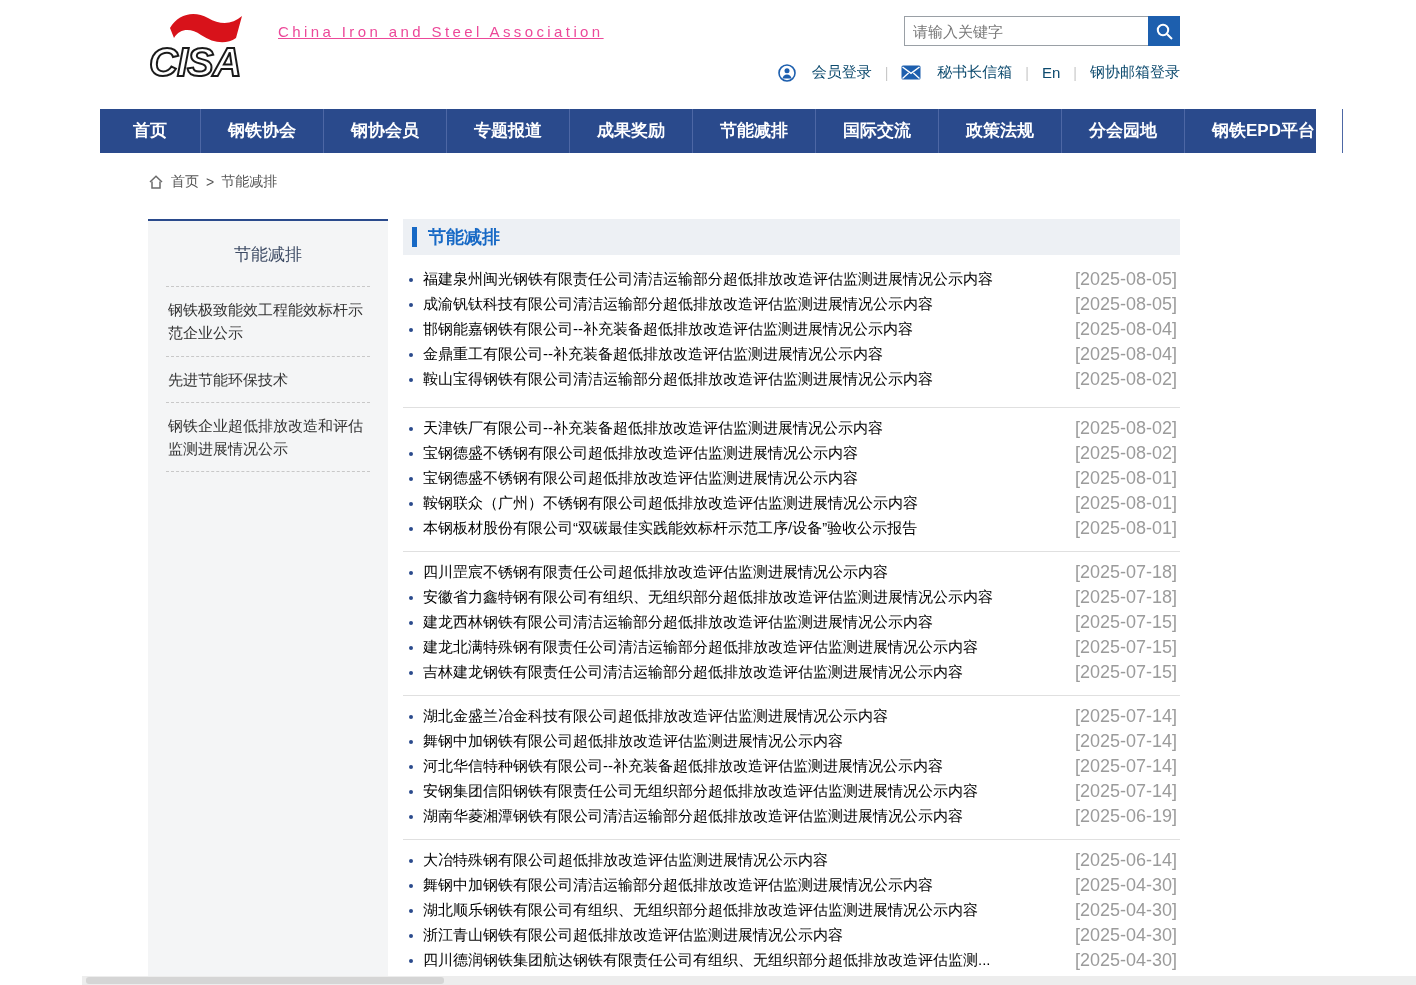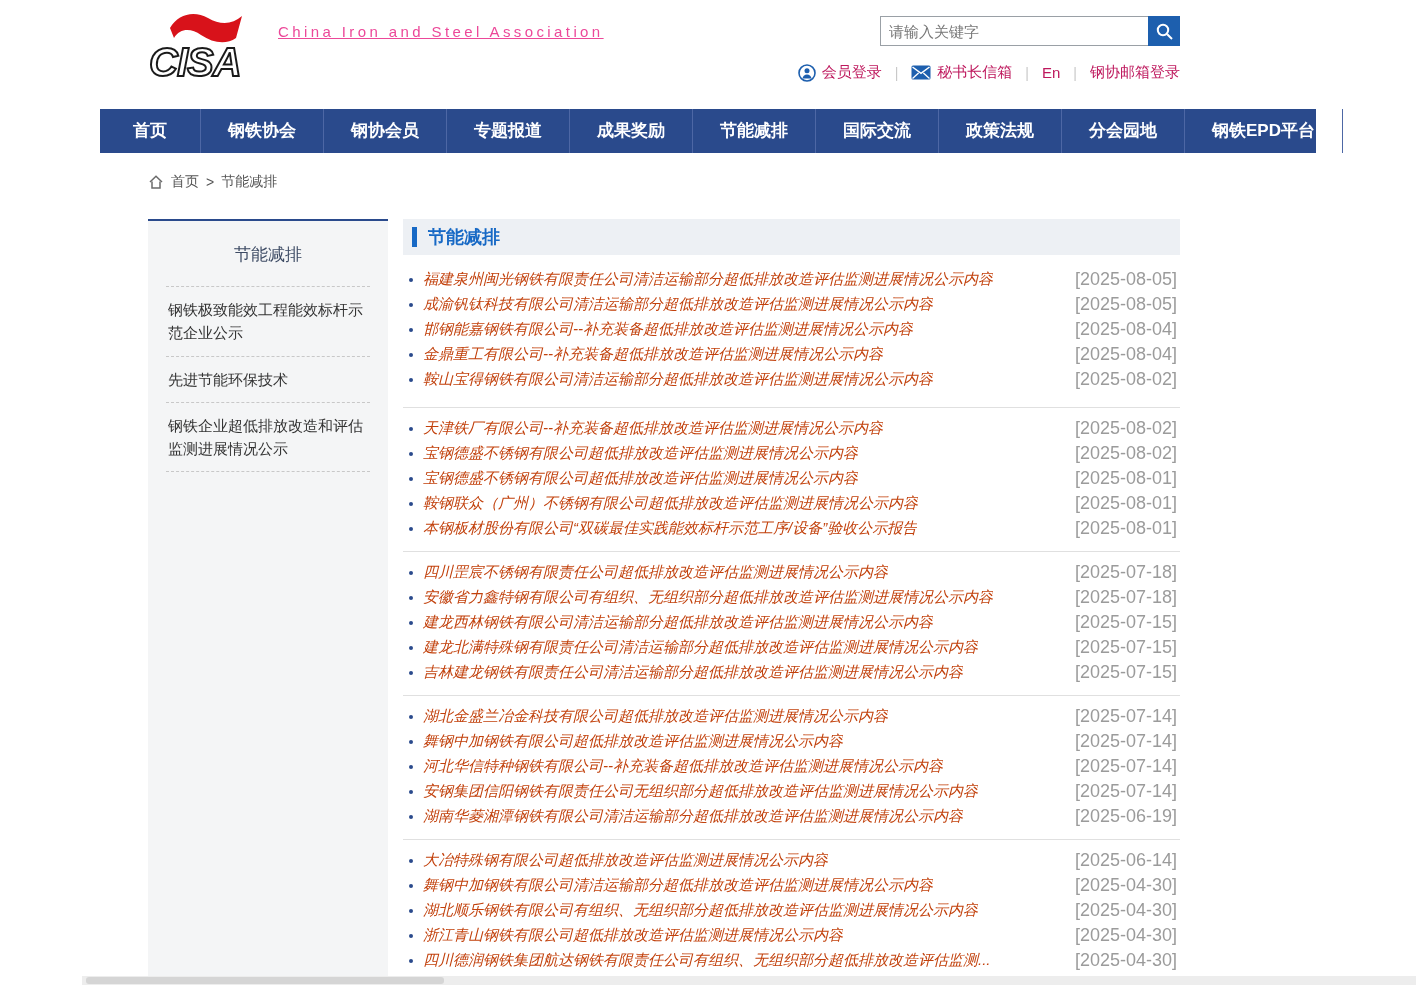--- a/index.html
+++ b/index.html
@@ -13,31 +13,31 @@
   
   .header { height: 103px; position: relative; }
   .logo-row { display: flex; align-items: flex-start; padding-top: 4px; margin-left: 48px; margin-top: 6px; }
   .logo-svg { flex: none; cursor: pointer; }
   .brand { margin-left: 12px; margin-top: 10px; }
   .brand-title { font-size: 34px; font-weight: bold; color: #515254; letter-spacing: 5px; line-height: 1.15; }
   .brand-sub { font-size: 15px; color: #ec4899; letter-spacing: 3.4px; margin-top: 3px; text-decoration: underline; }
 
   .search-area { position: absolute; top: 10px; right: 136px; display: flex; }
   .search-input {
-    width: 268px; height: 30px; border: 1px solid #9aa0a6; border-right: none;
+    width: 244px; height: 30px; border: 1px solid #9aa0a6; border-right: none;
     font-size: 15px; padding: 0 8px; color: #333; outline: none;
   }
   .search-input::placeholder { color: #777; }
   .search-btn {
     width: 32px; height: 30px; background: #1d5fae; border: none; cursor: pointer;
     display: flex; align-items: center; justify-content: center;
   }
 
   .qlinks { position: absolute; top: 57px; right: 136px; display: flex; align-items: center; }
-  .qlink { display: flex; align-items: center; gap: 6px; color: #be185d; font-size: 15px; cursor: pointer; }
+  .qlink { display: flex; align-items: center; gap: 16px; color: #0c4a6e; font-size: 15px; cursor: pointer; }
   .qsep { color: #c9c9c9; margin: 0 13px; font-size: 14px; }
 
   
   .nav { display: flex; background: #2a4a8c; height: 44px; list-style: none; }
   .nav-item {
     color: #fff; font-weight: bold; font-size: 17px; line-height: 44px;
     padding: 0 27px; border-right: 1px solid #4d67a5; cursor: pointer; white-space: nowrap;
   }
   .nav-item:first-child { padding: 0 33px; }
 
@@ -60,22 +60,22 @@
   .section-head { background: #edf0f4; height: 36px; display: flex; align-items: center; }
   .accent-bar { width: 5px; height: 20px; background: #1769c5; margin: 0 11px 0 9px; flex: none; }
   .section-title { color: #1769c5; font-weight: bold; font-size: 18px; }
 
   .news-list { margin-top: 4px; }
   .group { padding: 8px 0 10px; border-bottom: 1px solid #e0e0e0; }
   .group:last-child { border-bottom: none; }
   .row { display: flex; align-items: center; height: 25px; padding: 0 3px 0 6px; position: relative; }
   .bullet { width: 4px; height: 4px; border-radius: 50%; background: #2a4a8c; margin-right: 10px; flex: none; }
   .title {
-    font-size: 15px; color: #c2410c; text-decoration: none; cursor: pointer;
-    white-space: nowrap; overflow: hidden; text-overflow: ellipsis; position: relative; font-style: italic;
+    font-size: 15px; color: #000000; text-decoration: none; cursor: pointer;
+    white-space: nowrap; overflow: hidden; text-overflow: ellipsis; position: relative;
   }
   .date { margin-left: auto; padding-left: 14px; color: #9b9b9b; font-size: 18px; flex: none; }
   .row.highlight { margin-bottom: 5px; }
   .row.highlight .title::after {
     content: ""; position: absolute; left: -16px; right: -4px; bottom: -7px;
     height: 3px; background: #c9161d; border-radius: 2px;
   }
 
   
   .hscroll { position: absolute; left: 82px; right: 0; bottom: 0; height: 9px; background: #ededed; }

